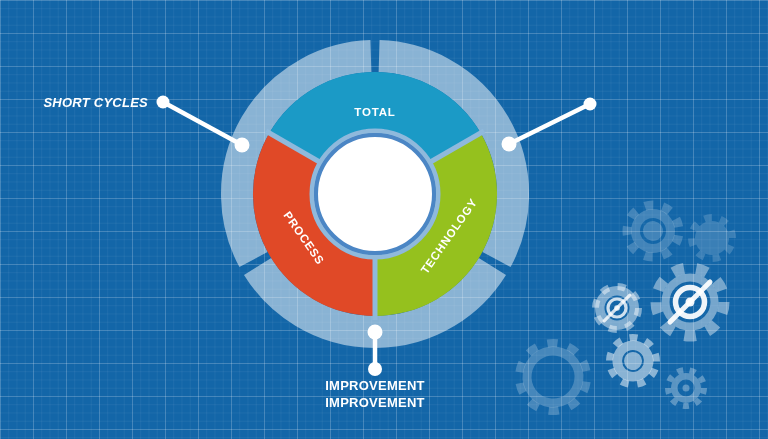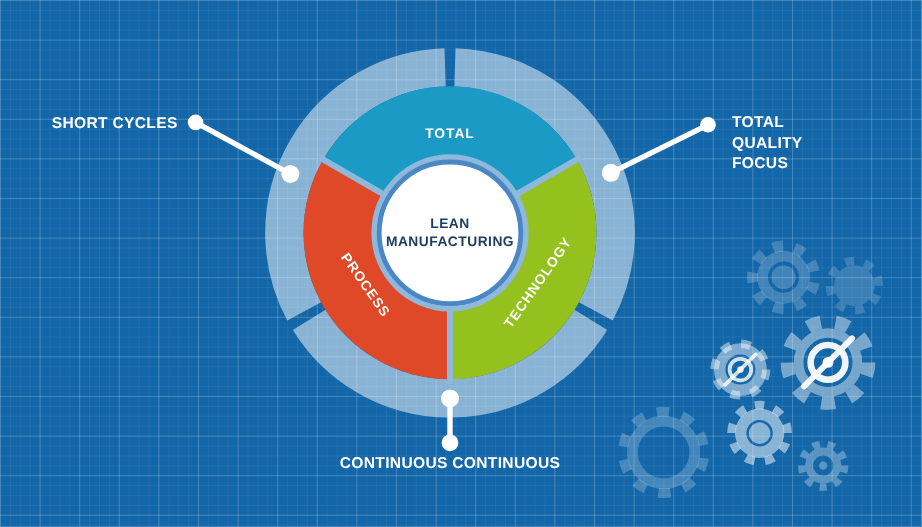--- a/index.html
+++ b/index.html
@@ -12,21 +12,21 @@
       linear-gradient(rgba(255,255,255,0.055) 1px, transparent 1px),
       linear-gradient(90deg, rgba(255,255,255,0.055) 1px, transparent 1px);
     background-size:33px 33px,33px 33px,8.25px 8.25px,8.25px 8.25px;
     font-family:"Liberation Sans",sans-serif;
   }
   .diagram-svg{position:absolute;left:0;top:0;}
   .callout{
     position:absolute;color:#ffffff;font-weight:bold;font-size:13px;
     letter-spacing:0.25px;line-height:17px;
   }
-  #callout-left{left:28px;top:94px;width:120px;text-align:right;}
+  #callout-left{left:28px;top:94px;width:120px;text-align:right;font-style:italic;}
   #callout-right{left:610px;top:93px;width:105px;text-align:left;}
   #callout-bottom{left:275px;top:377px;width:200px;text-align:center;}
   .seg-label{
     position:absolute;color:#ffffff;font-weight:bold;font-size:11.5px;
     letter-spacing:0.8px;text-align:center;
   }
   #seg-people{left:325px;top:106px;width:100px;}
   #seg-process{left:264px;top:232px;width:80px;transform:rotate(55deg);}
   #seg-technology{left:404px;top:230px;width:90px;transform:rotate(-55deg);}
   #hub-label{
@@ -118,21 +118,19 @@
 
       <g transform="translate(686,388)">
         <circle r="3.5" fill="rgba(255,255,255,0.3)"></circle>
         <circle r="11.75" fill="none" stroke="rgba(255,255,255,0.3)" stroke-width="6.5"></circle>
         <circle r="18" fill="none" stroke="rgba(255,255,255,0.3)" stroke-width="6" stroke-dasharray="6 6.57"></circle>
       </g>
     </g>
   </svg>
 
   <div class="callout" id="callout-left">SHORT CYCLES</div>
-  <div class="callout" id="callout-right">TOTAL QUALITY FOCUS</div>
-  <div class="callout" id="callout-bottom">CONTINUOUS CONTINUOUS</div>
+  <div class="callout" id="callout-bottom">IMPROVEMENT IMPROVEMENT</div>
 
   <div class="seg-label" id="seg-people">TOTAL</div>
   <div class="seg-label" id="seg-process">PROCESS</div>
   <div class="seg-label" id="seg-technology">TECHNOLOGY</div>
 
-  <div id="hub-label">LEAN MANUFACTURING</div>
 </div>
 
 </body></html>

